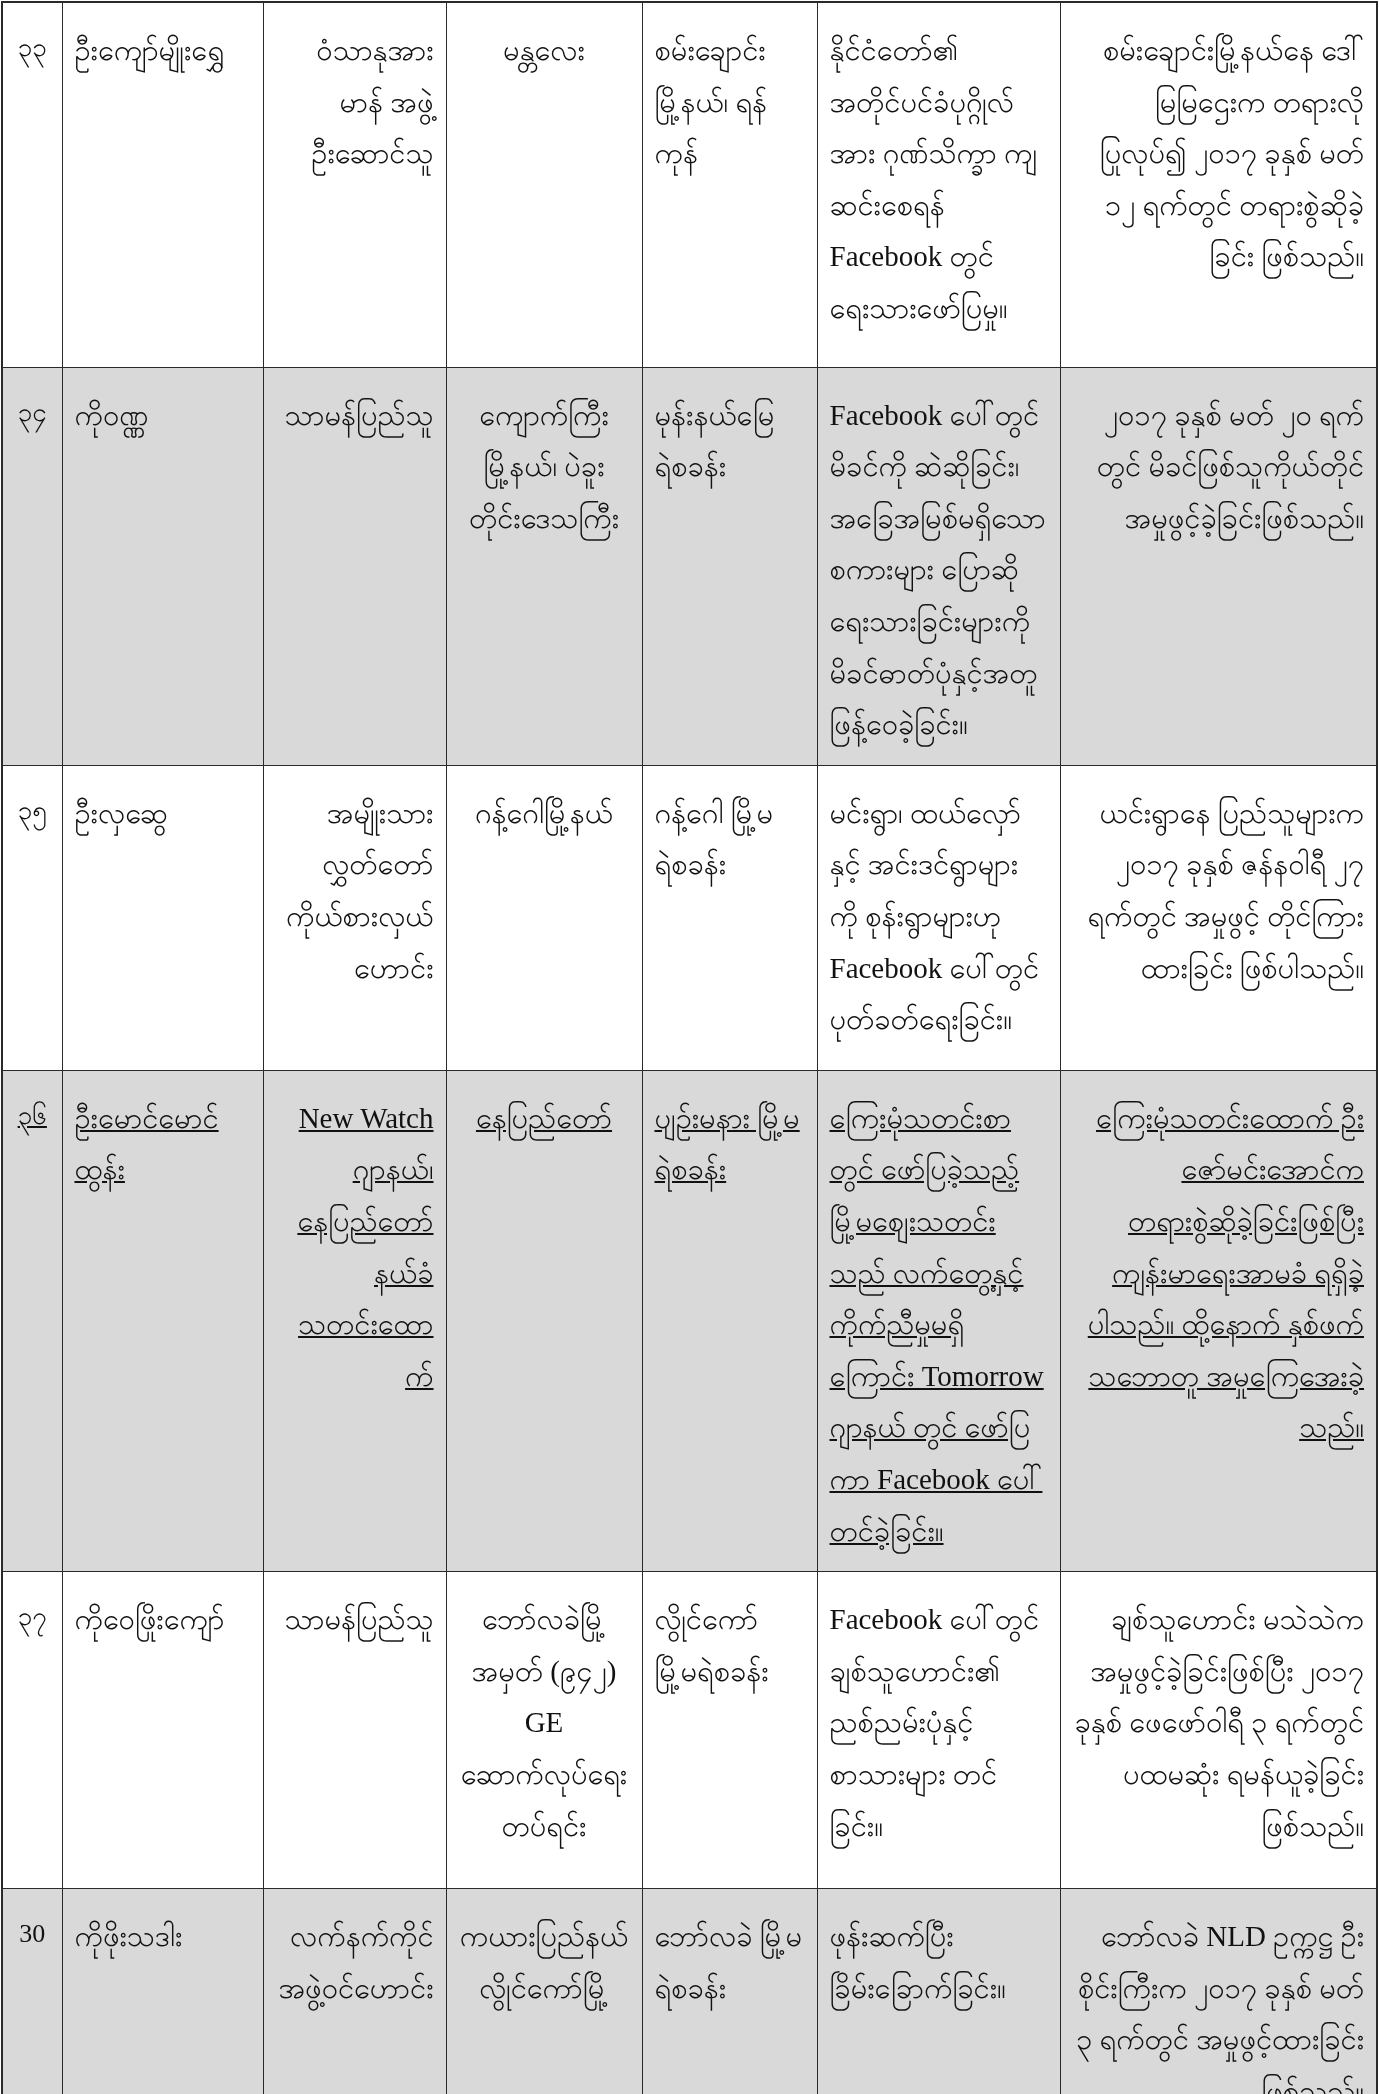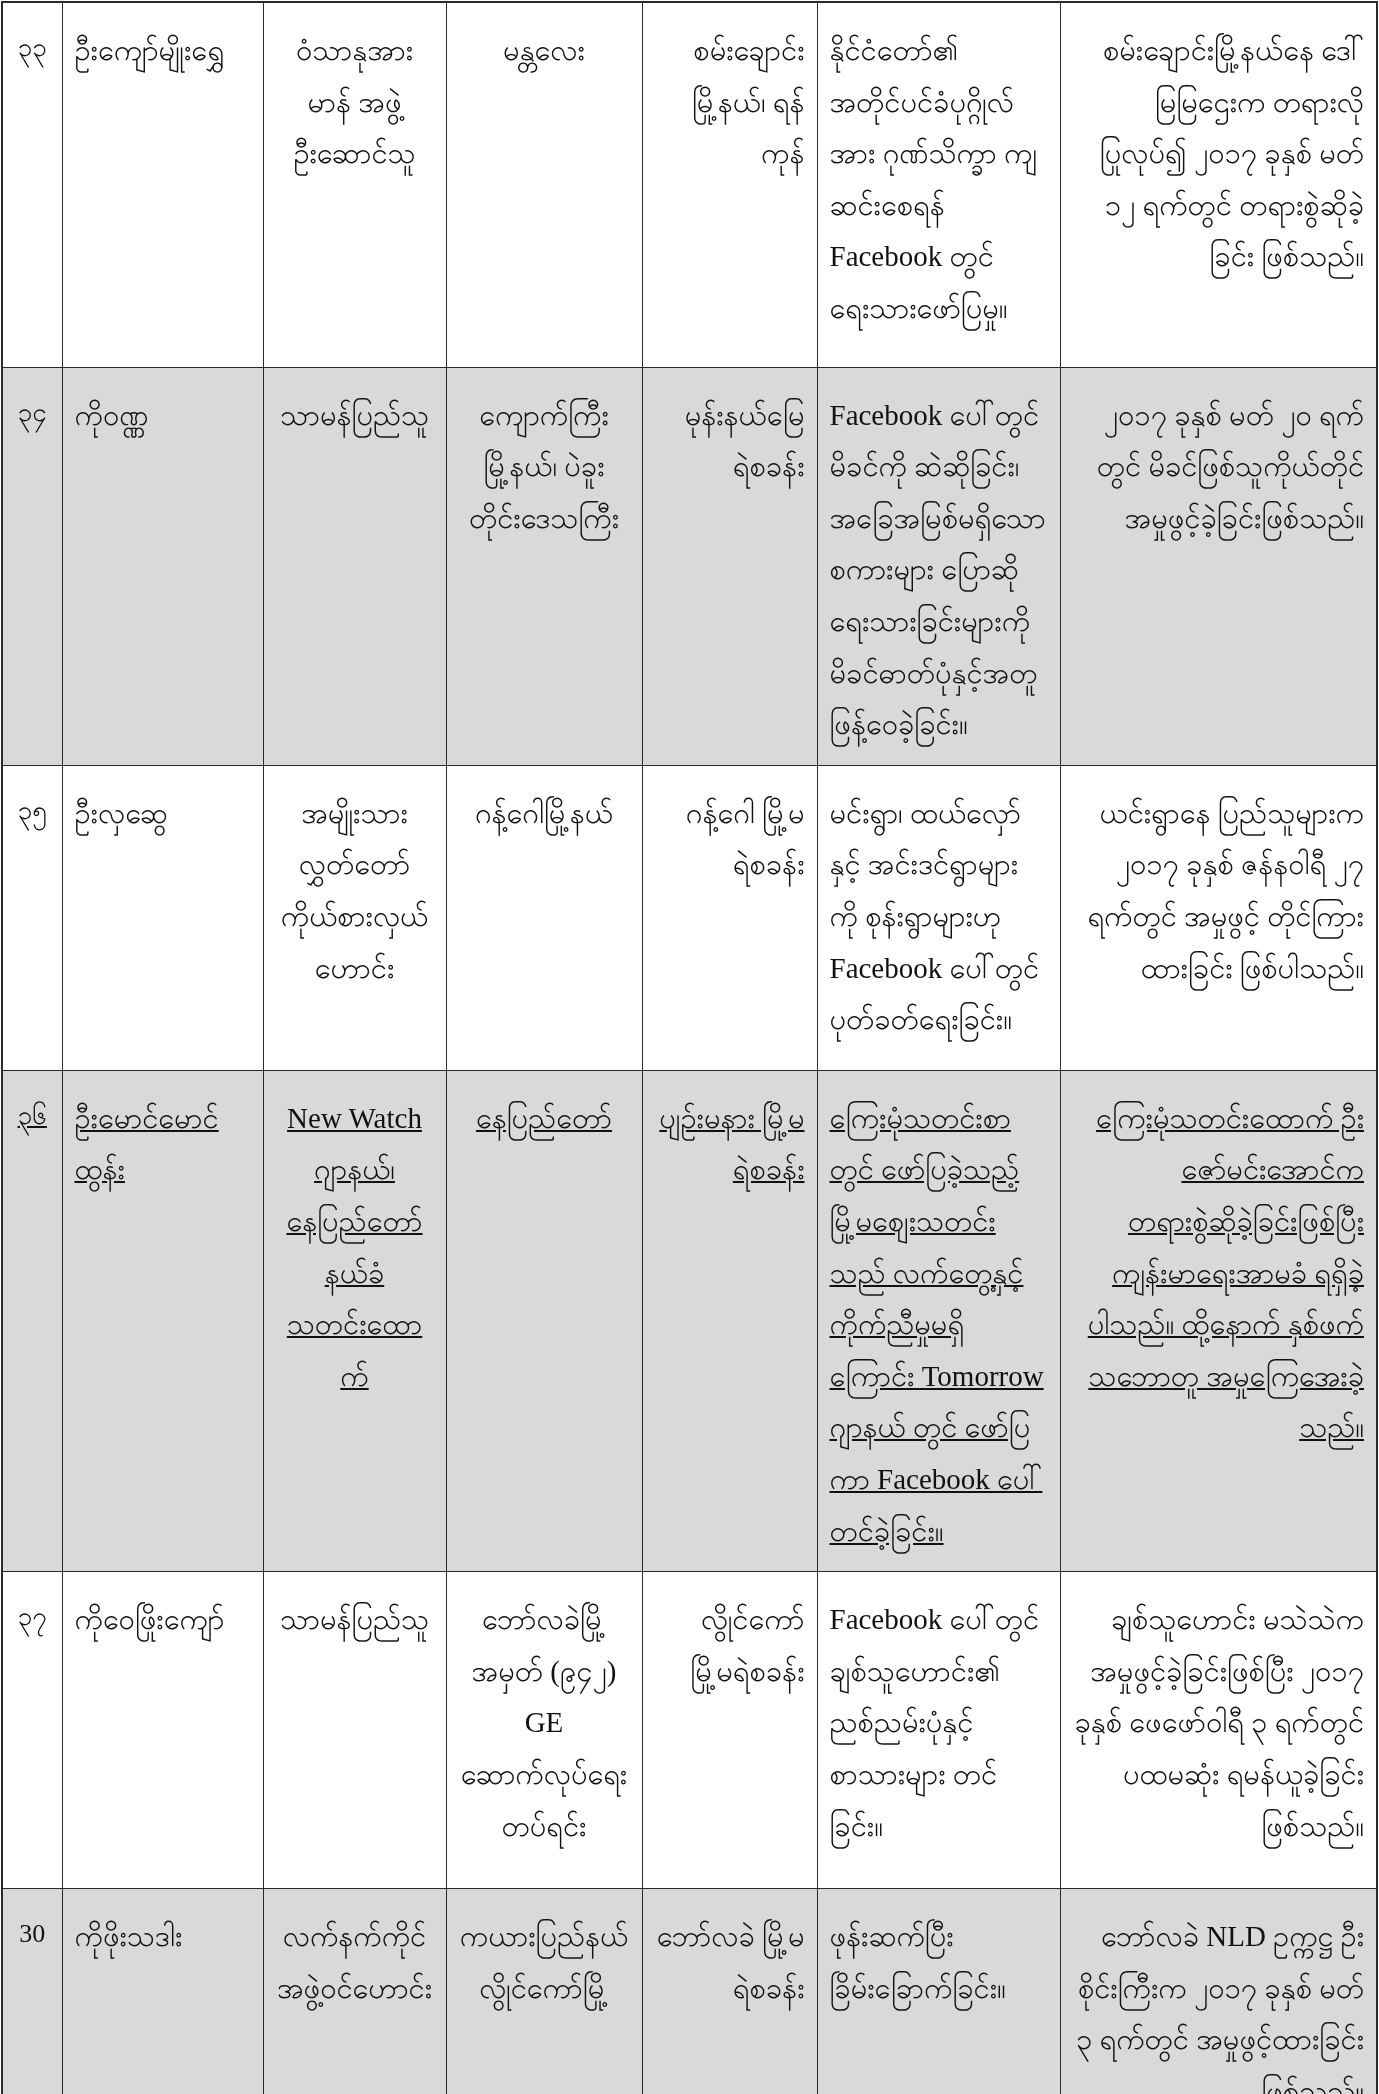--- a/index.html
+++ b/index.html
@@ -18,23 +18,23 @@
     padding:22px 12px 14px 12px;
     font-size:29px;
     line-height:1.78;
     overflow-wrap:break-word;
     word-break:normal;
   }
   tr.alt td{background:#d9d9d9;}
   tr.plain td{background:#ffffff;}
   td.c-num{text-align:center;font-size:26px;padding-left:4px;padding-right:4px;}
   td.c-name{text-align:left;}
-  td.c-role{text-align:center;}
+  td.c-role{text-align:right;}
   td.c-loc{text-align:center;}
-  td.c-sta{text-align:right;}
+  td.c-sta{text-align:left;}
   td.c-off{text-align:left;}
   td.c-out{text-align:right;}
   tr.r0{height:365px;}
   tr.r1{height:361px;}
   tr.r2{height:305px;}
   tr.r3{height:462px;text-decoration:underline;}
   tr.r4{height:317px;}
   tr.r5{height:282px;}
 </style>
 </head>

